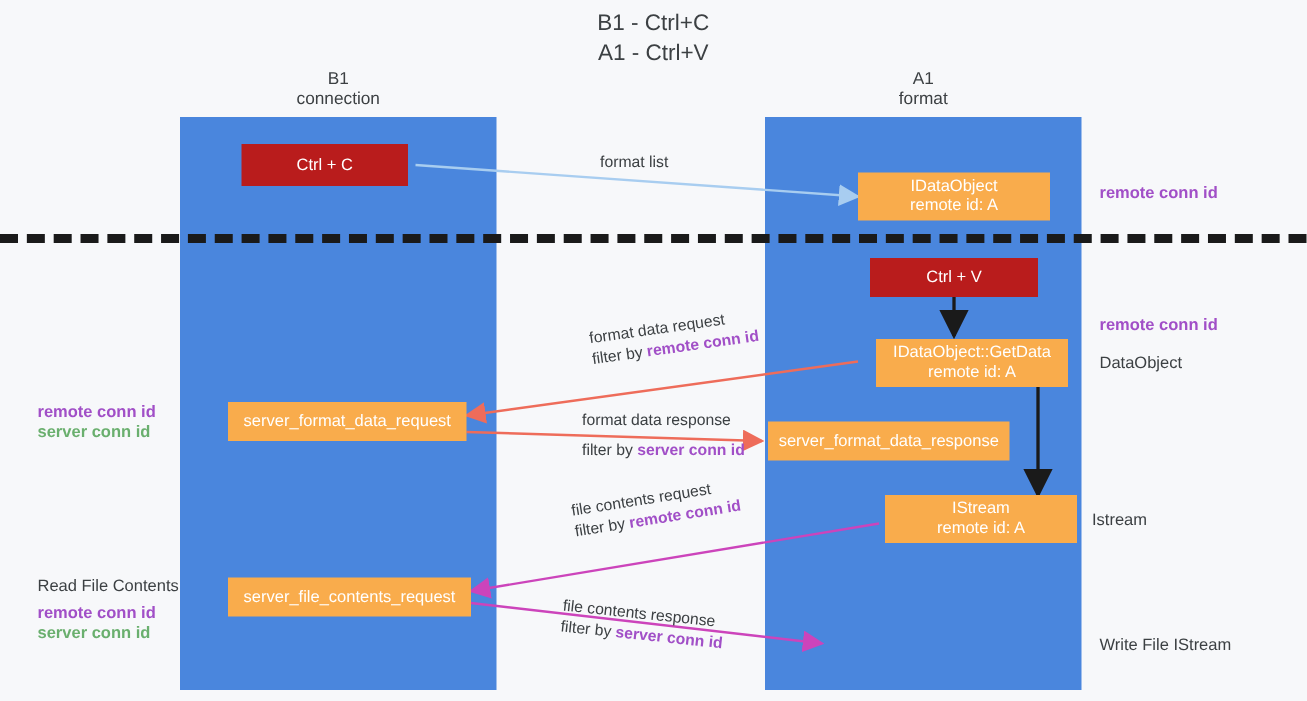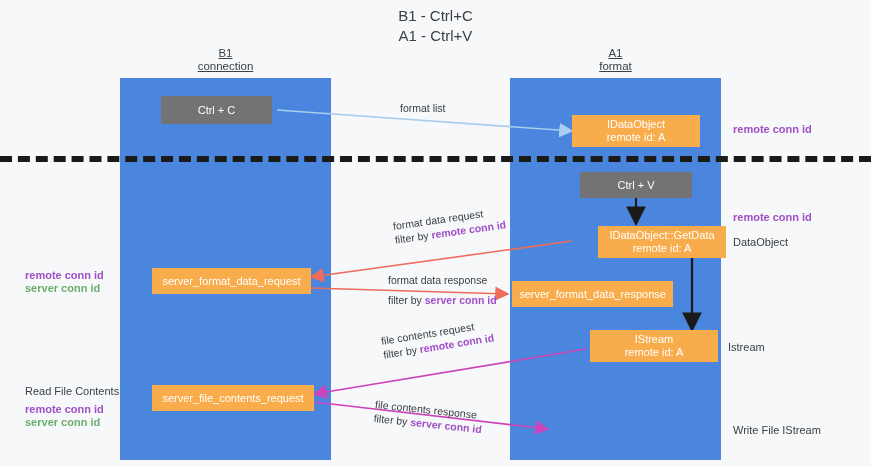--- a/index.html
+++ b/index.html
@@ -28,38 +28,38 @@
   #lane-a1{left:510px;top:78px;width:211px;height:382px;}
 
   
   #title{
     position:absolute;left:0;top:6px;width:871px;
     text-align:center;font-size:15px;line-height:20px;color:#3c4043;
     white-space:pre-line;
   }
   .lane-title{
     position:absolute;text-align:center;font-size:11.5px;line-height:13px;
-    color:#3c4043;white-space:pre-line;width:211px;text-decoration:underline;
+    color:#3c4043;white-space:pre-line;width:211px;
   }
   #lane-title-b1{left:120px;top:47px;}
   #lane-title-a1{left:510px;top:47px;}
 
   
   .node{
     position:absolute;
     display:flex;align-items:center;justify-content:center;
     text-align:center;
     color:#ffffff;
     font-size:11px;
     line-height:13px;
     white-space:pre-line;
     box-sizing:border-box;
     padding:2px 4px;
   }
-  .node.green{background:#737373;}
+  .node.green{background:#b91c1c;}
   .node.orange{background:#f9ac4c;}
 
   
   .side-label{
     position:absolute;font-size:11px;line-height:13px;white-space:pre-line;
   }
   .purple{color:#a14fc7;font-weight:bold;}
   .green-t{color:#6aaf6e;font-weight:bold;}
   .dark{color:#3c4043;}
 
@@ -126,21 +126,21 @@
   </svg>
 
   <div class="layer" id="box-layer">
     <div class="node green" style="left:161px;top:96px;width:111px;height:28px;">Ctrl + C</div>
 
     <div class="node orange" style="left:572px;top:115px;width:128px;height:32px;">IDataObject
 remote id: A</div>
 
     <div class="node green" style="left:580px;top:172px;width:112px;height:26px;">Ctrl + V</div>
 
-    <div class="node orange" style="left:598px;top:226px;width:128px;height:32px;">IDataObject::GetData
+    <div class="node orange" style="left:584px;top:226px;width:128px;height:32px;">IDataObject::GetData
 remote id: A</div>
 
     <div class="node orange" style="left:152px;top:268px;width:159px;height:26px;">server_format_data_request</div>
 
     <div class="node orange" style="left:512px;top:281px;width:161px;height:26px;">server_format_data_response</div>
 
     <div class="node orange" style="left:590px;top:330px;width:128px;height:32px;">IStream
 remote id: A</div>
 
     <div class="node orange" style="left:152px;top:385px;width:162px;height:26px;">server_file_contents_request</div>

